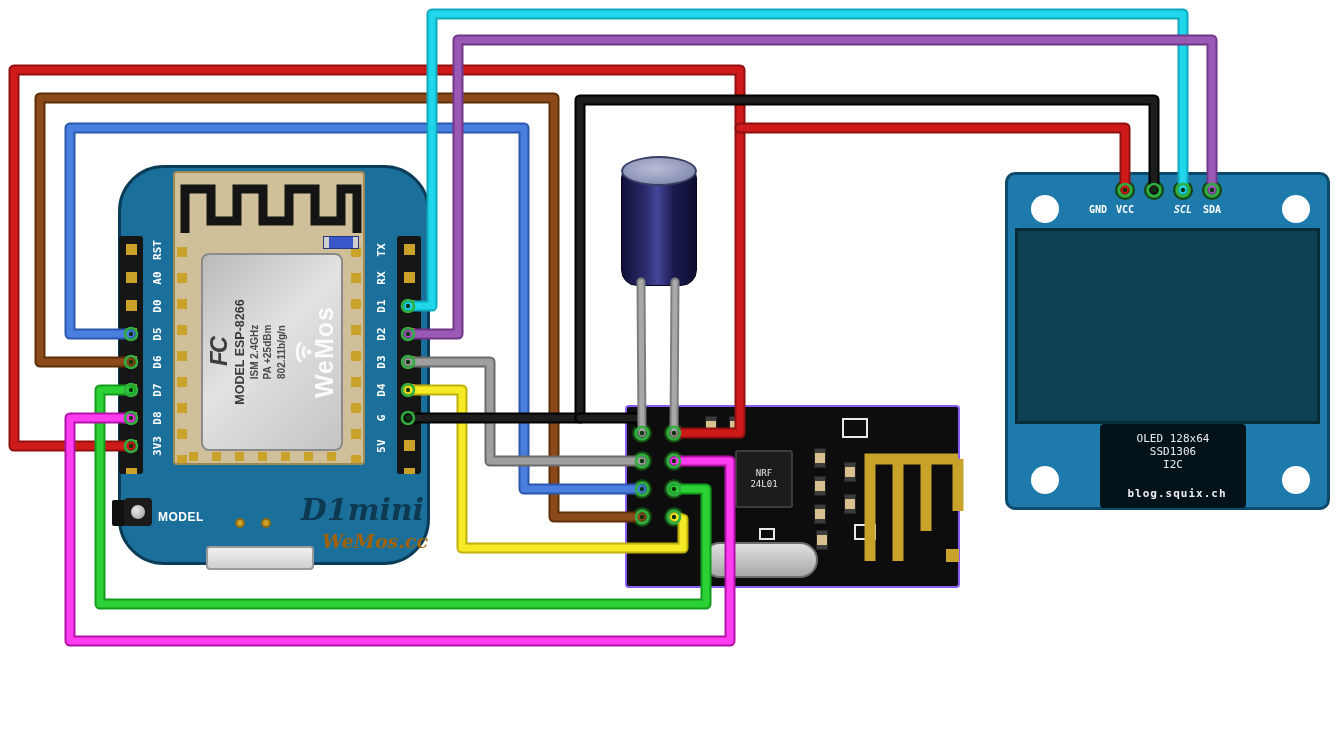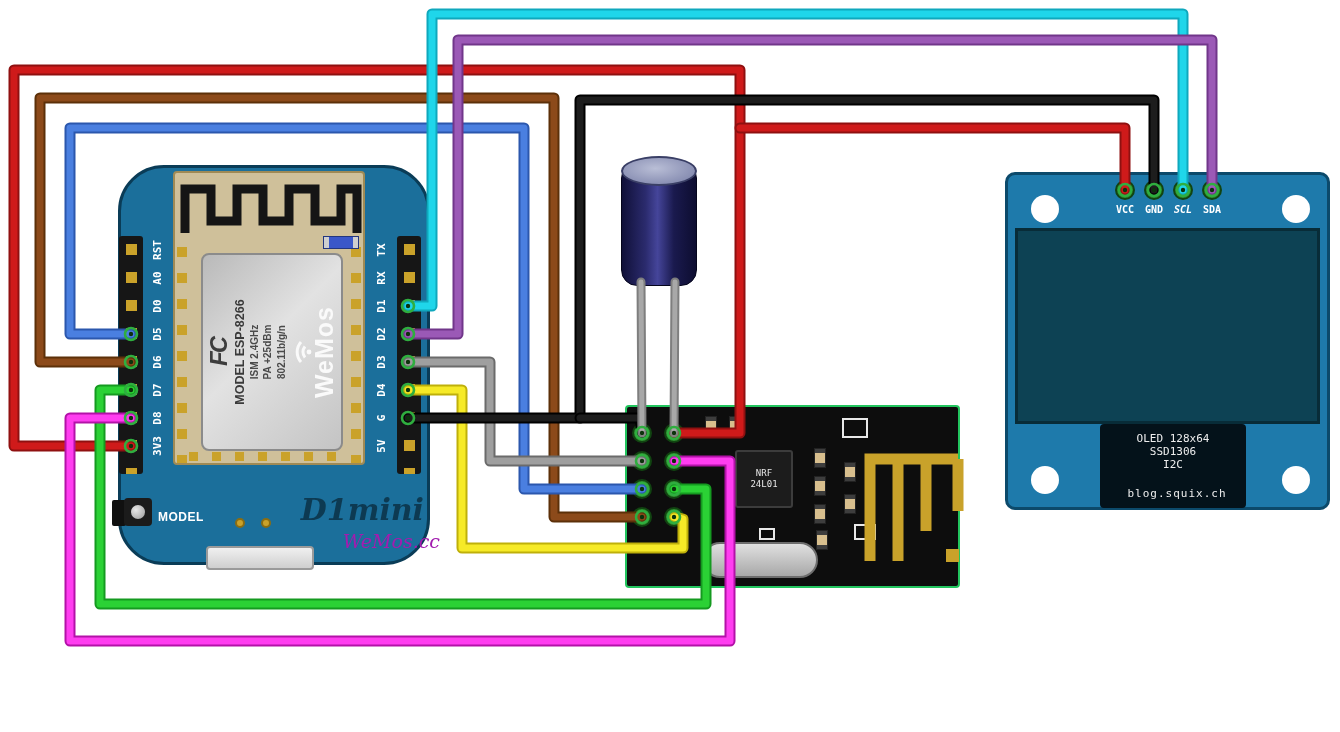--- a/index.html
+++ b/index.html
@@ -35,38 +35,38 @@
        font-weight:bold;font-size:11px;line-height:12px;color:#ffffff;text-align:center;
        transform:rotate(-90deg);}
   .reset-nub{left:112px;top:500px;width:14px;height:26px;background:#101010;border-radius:2px;}
   .reset-btn{left:124px;top:498px;width:28px;height:28px;background:#1b1b1b;border-radius:4px;}
   .reset-btn .dot{position:absolute;left:7px;top:7px;width:14px;height:14px;border-radius:50%;
        background:radial-gradient(circle at 35% 35%,#e8e8e8,#9a9a9a);}
   .reset-label{left:158px;top:510px;font-size:12px;font-weight:bold;color:#fff;letter-spacing:0.5px;}
   .boardname{left:296px;top:492px;width:128px;text-align:right;color:#0d3a52;font-style:italic;font-weight:bold;}
   .boardname .big{font-size:30px;font-family:"DejaVu Serif",serif;}
   .boardname .small{font-size:30px;font-family:"DejaVu Serif",serif;}
-  .brand{left:316px;top:530px;width:124px;text-align:right;color:#a21caf;font-style:italic;
-         font-weight:normal;font-size:19px;font-family:"DejaVu Serif",serif;}
+  .brand{left:304px;top:530px;width:124px;text-align:right;color:#a16207;font-style:italic;
+         font-weight:bold;font-size:19px;font-family:"DejaVu Serif",serif;}
   .usb{left:206px;top:546px;width:108px;height:24px;background:linear-gradient(180deg,#f0f0f0,#cfcfcf);
        border:2px solid #9a9a9a;border-radius:4px;box-sizing:border-box;}
   .jumper{left:320px;top:233px;width:36px;height:13px;border:1px solid #23367e;box-sizing:border-box;
        background:linear-gradient(90deg,#cfcfcf 0 5px,#3a57c9 5px calc(100% - 5px),#cfcfcf calc(100% - 5px));}
   .via{width:10px;height:10px;border-radius:50%;background:#caa22a;border:2px solid #8a6d12;box-sizing:border-box;}
 
   
   .cap-body{left:621px;top:168px;width:76px;height:118px;border-radius:10px 10px 16px 16px;
        background:linear-gradient(90deg,#101038,#2b2b6e 32%,#45459a 48%,#1a1a4e 70%,#0d0d30);
        border:1px solid #05051c;box-sizing:border-box;}
   .cap-top{left:621px;top:156px;width:76px;height:30px;border-radius:50%;
        background:radial-gradient(ellipse at 45% 40%,#b9bed6,#8a90b4 70%,#6a7098);
        border:2px solid #3a3f66;box-sizing:border-box;}
 
   
-  .nrf{left:625px;top:405px;width:335px;height:183px;background:#0d0d0d;border:2px solid #22c55e;
+  .nrf{left:625px;top:405px;width:335px;height:183px;background:#0d0d0d;border:2px solid #8b5cf6;
        border-radius:4px;box-sizing:border-box;}
   .chip{position:absolute;left:108px;top:43px;width:58px;height:58px;background:#1c1c1c;
        border:2px solid #3c3c3c;border-radius:3px;box-sizing:border-box;display:flex;flex-direction:column;
        align-items:center;justify-content:center;color:#e6e6e6;
        font-family:"DejaVu Sans Mono",monospace;font-size:9px;line-height:11px;}
   .smd{position:absolute;width:12px;
        background:linear-gradient(180deg,#3d3d3d 0 4px,#d8bf8e 4px calc(100% - 4px),#3d3d3d calc(100% - 4px));
        border:1px solid #222;box-sizing:border-box;}
   .silk{position:absolute;border:2px solid #e8e8e8;box-sizing:border-box;background:transparent;}
   .crystal{position:absolute;left:75px;top:135px;width:116px;height:36px;border-radius:18px;
@@ -74,21 +74,21 @@
 
   
   .oled{left:1005px;top:172px;width:325px;height:338px;background:#1e7aab;border:3px solid #0c4a6b;
         border-radius:10px;box-sizing:border-box;}
   .hole{position:absolute;width:28px;height:28px;border-radius:50%;background:#ffffff;}
   .screen{position:absolute;left:7px;top:53px;width:305px;height:196px;background:#0d4254;
         border:3px solid #082c38;box-sizing:border-box;}
   .oled-panel{position:absolute;left:92px;top:249px;width:146px;height:84px;background:#04121a;
         border-radius:4px;display:flex;flex-direction:column;align-items:center;justify-content:center;
         color:#eeeeee;font-family:"DejaVu Sans Mono",monospace;font-size:11px;line-height:13px;text-align:center;}
-  .oled-panel .site{margin-top:16px;font-weight:normal;letter-spacing:1px;padding-left:8px;}
+  .oled-panel .site{margin-top:16px;font-weight:bold;letter-spacing:1px;padding-left:8px;}
   .oled-pinlabel{position:absolute;width:30px;text-align:center;top:204px;color:#fff;
         font-family:"DejaVu Sans Mono",monospace;font-weight:bold;font-size:10px;}
 
   .watermark{left:1136px;top:670px;font-size:47px;font-weight:bold;color:#8f8f8f;letter-spacing:-1px;}
 
   #wire-svg{position:absolute;left:0;top:0;pointer-events:none;}
 </style>
 </head>
 <body>
 
@@ -197,21 +197,21 @@
     <div class="hole" style="left:274px;top:291px;"></div>
     <div class="screen"></div>
     <div class="oled-panel">
       <span>OLED 128x64</span>
       <span>SSD1306</span>
       <span>I2C</span>
       <span class="site">blog.squix.ch</span>
     </div>
   </div>
   <span class="a oled-pinlabel" style="left:1110px;">VCC</span>
-  <span class="a oled-pinlabel" style="left:1139px;">GND</span>
+  <span class="a oled-pinlabel" style="left:1083px;">GND</span>
   <span class="a oled-pinlabel" style="left:1168px;font-style:italic;">SCL</span>
   <span class="a oled-pinlabel" style="left:1197px;">SDA</span>
 
 
   <svg id="wire-svg" width="1340" height="732" viewBox="0 0 1340 732">
       <g>
         <circle cx="642" cy="433" r="9" fill="#2e8b2e" stroke="#114411" stroke-width="2"></circle>
         <circle cx="642" cy="433" r="3.6" fill="#0b2c0b"></circle>
         <circle cx="674" cy="433" r="9" fill="#2e8b2e" stroke="#114411" stroke-width="2"></circle>
         <circle cx="674" cy="433" r="3.6" fill="#0b2c0b"></circle>

